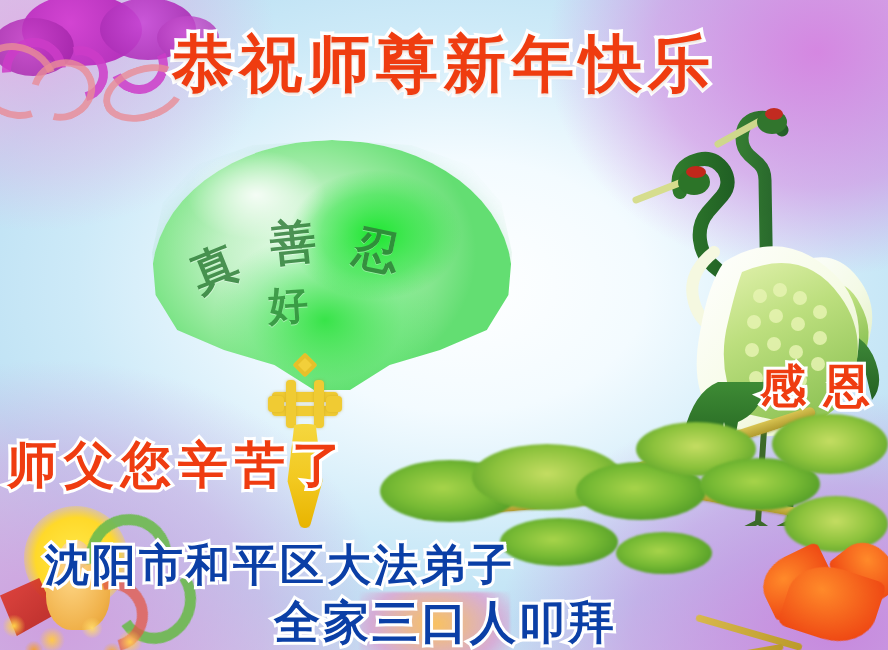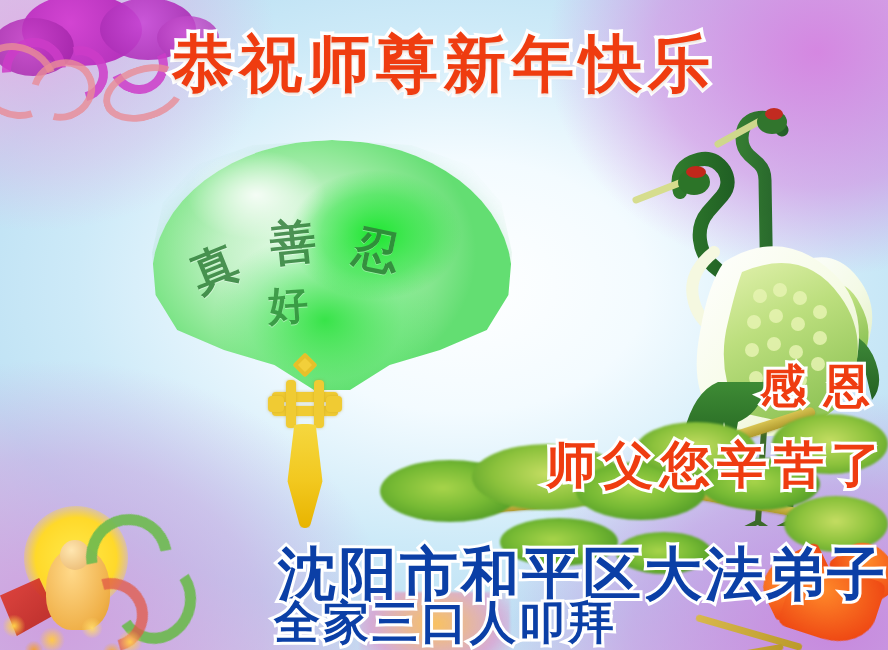--- a/index.html
+++ b/index.html
@@ -168,29 +168,29 @@
     paint-order: stroke fill;
     text-shadow: 0 2px 3px rgba(120,60,30,.18);
   }
 
   .thanks {
     left: 0; right: 0; top: 356px; text-align: right;
     font-size: 46px; color: #ef3c10; letter-spacing: 18px; text-indent: 18px;
     -webkit-text-stroke: 6px #ffffff; paint-order: stroke fill;
   }
   .thanks2 {
-    left: 0; right: 0; top: 432px; text-align: right;
+    left: 0; right: 0; top: 432px; text-align: left;
     font-size: 50px; color: #ef3c10; letter-spacing: 7px; text-indent: 7px;
     -webkit-text-stroke: 6px #ffffff; paint-order: stroke fill;
   }
 
   .sign1 {
-    left: 0; right: 0; top: 536px; text-align: right;
-    font-size: 58px; color: #0b3fa6; letter-spacing: 3px; text-indent: 3px;
-    -webkit-text-stroke: 6px #ffffff; paint-order: stroke fill;
+    left: 0; right: 0; top: 536px; text-align: left;
+    font-size: 44px; color: #0b3fa6; letter-spacing: 3px; text-indent: 3px;
+    -webkit-text-stroke: 6px #ffffff; paint-order: stroke fill; padding-left: 42px;
   }
   .sign2 {
     left: 0; right: 0; top: 592px; text-align: center;
     font-size: 46px; color: #0b3fa6; letter-spacing: 3px; text-indent: 3px;
     -webkit-text-stroke: 6px #ffffff; paint-order: stroke fill;
   }
 </style>
 </head>
 <body>
 

